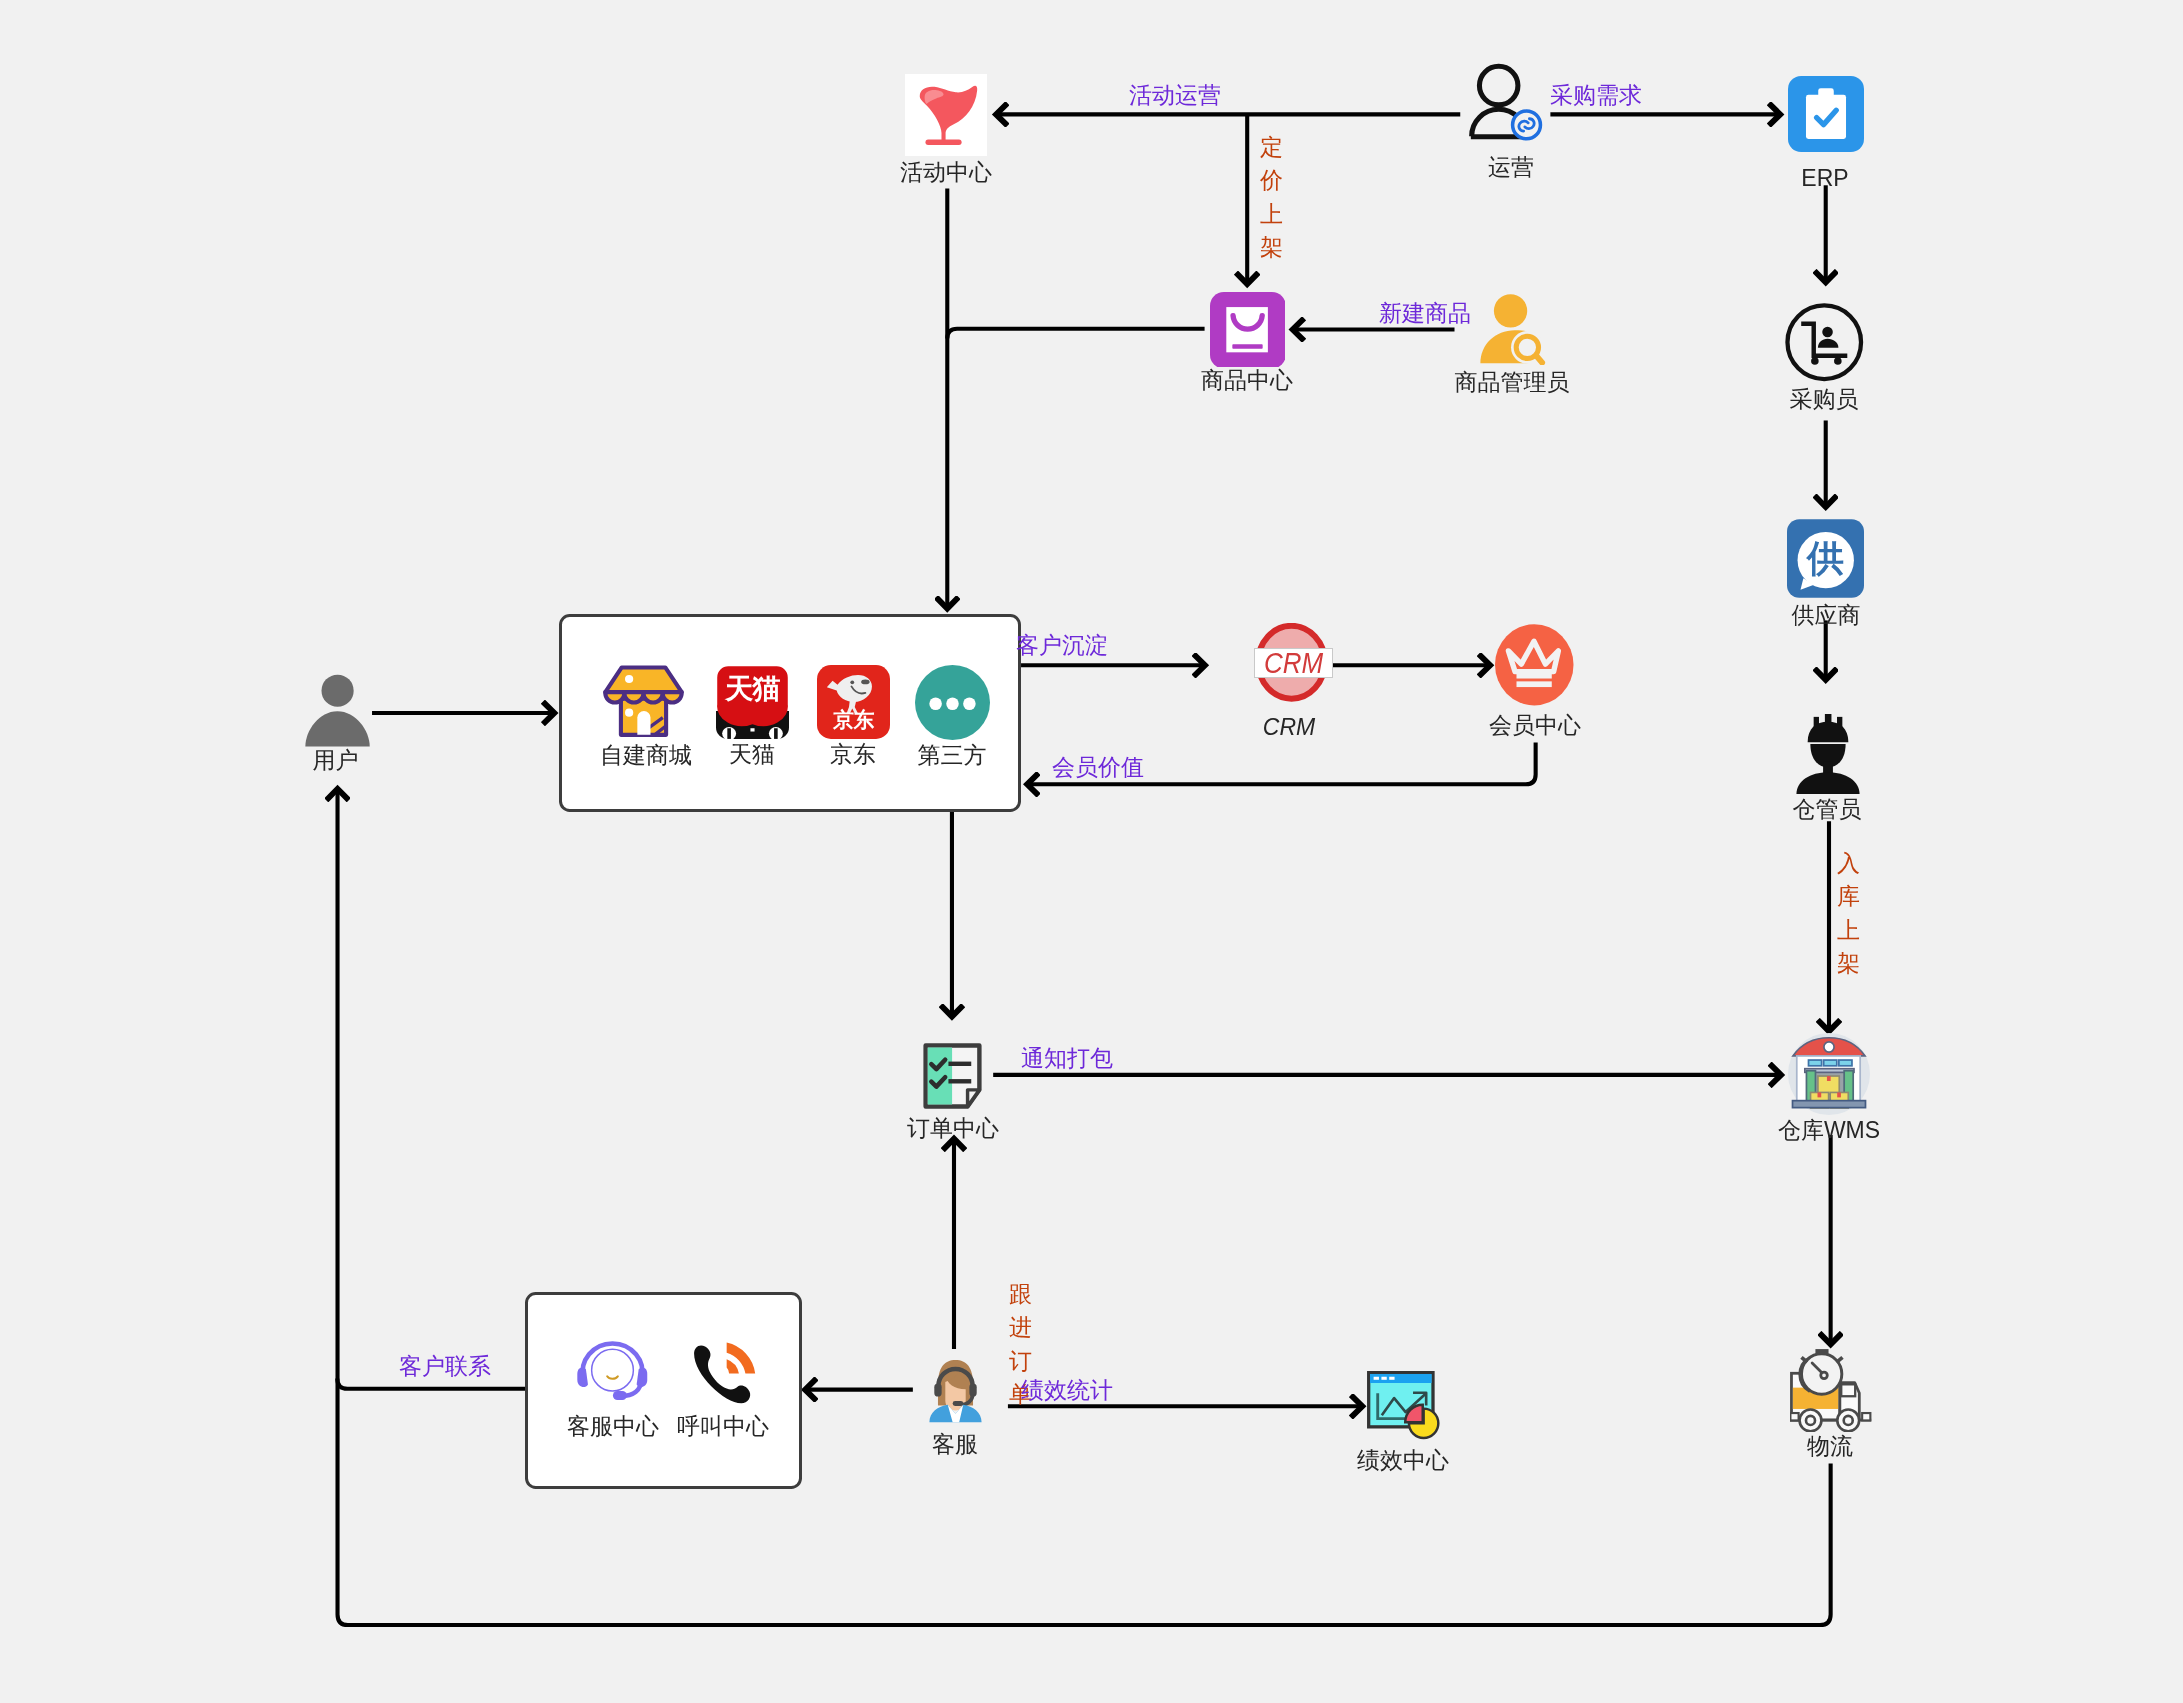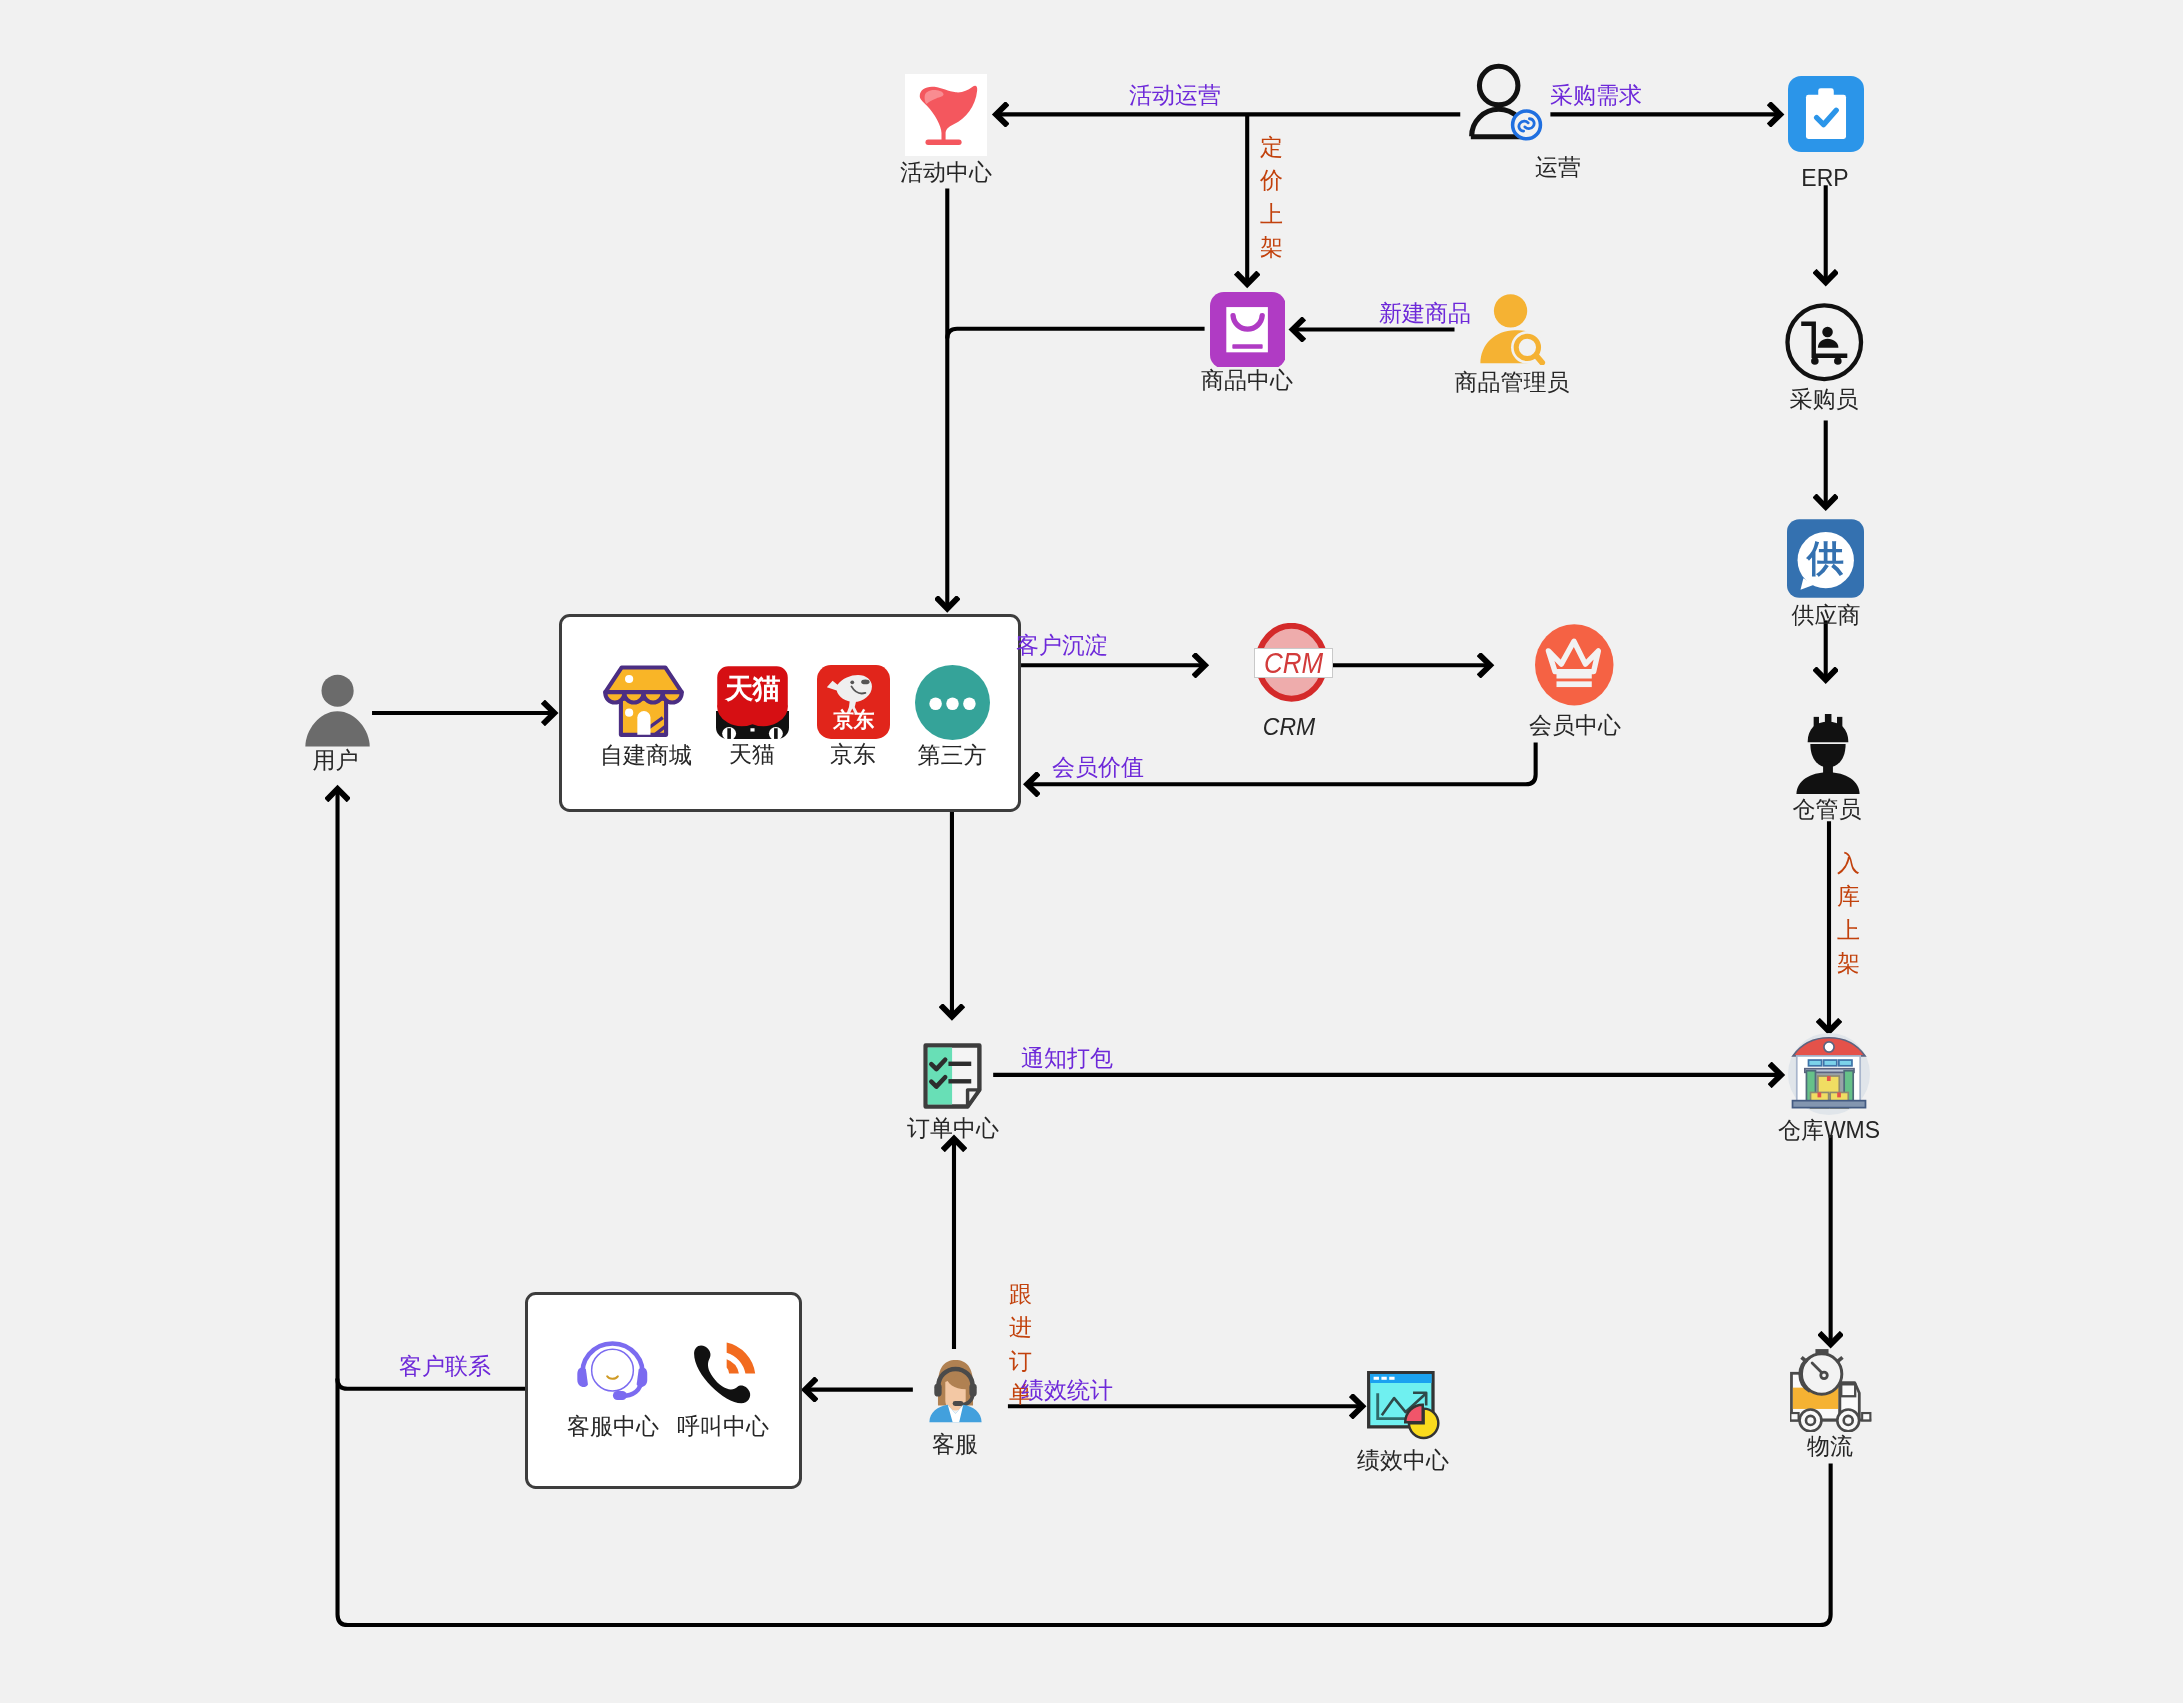--- a/index.html
+++ b/index.html
@@ -158,21 +158,21 @@
 
   <div class="node" style="left:1461px;top:61px;">
     <svg width="86" height="86" viewBox="0 0 105 105">
       <circle cx="46" cy="30" r="23.5" fill="none" stroke="#111" stroke-width="6.2"></circle>
       <path d="M13,92 A33,33 0 0 1 79,92" fill="none" stroke="#111" stroke-width="6.2"></path>
       <path d="M12,92.5 H80" stroke="#111" stroke-width="6.2"></path>
       <circle cx="80" cy="78" r="17" fill="#f1f1f1" stroke="#1f6fe0" stroke-width="4.3"></circle>
       <path d="M83.5,70.5 C88.5,70.5 91,76 88,80 C85.5,83.5 80.5,83.5 78,80.5" fill="none" stroke="#1f6fe0" stroke-width="3.4" stroke-linecap="round"></path>
       <path d="M76.5,85.5 C71.5,85.5 69,80 72,76 C74.5,72.5 79.5,72.5 82,75.5" fill="none" stroke="#1f6fe0" stroke-width="3.4" stroke-linecap="round"></path>
     </svg>
-    <div class="nlabel" style="left:50px;top:95px;transform:translateX(-50%);margin-left:47px;">运营</div>
+    <div class="nlabel" style="left:50px;top:95px;transform:translateX(-50%);">运营</div>
   </div>
 
   <div class="node" style="left:1788px;top:76px;">
     <svg width="76" height="76" viewBox="0 0 93 93">
       <rect x="0" y="0" width="93" height="93" rx="16" fill="#2b95e9"></rect>
       <path d="M25,23 H68 A3,3 0 0 1 71,26 V74 A3,3 0 0 1 68,77 H25 A3,3 0 0 1 22,74 V26 A3,3 0 0 1 25,23 Z" fill="#fff"></path>
       <rect x="37" y="15" width="19" height="12" rx="3" fill="#fff"></rect>
       <path d="M35,51 L43.5,59.5 L59,42" fill="none" stroke="#2b95e9" stroke-width="6.5" stroke-linecap="round" stroke-linejoin="round"></path>
     </svg>
     <div class="nlabel" style="left:37px;top:91px;transform:translateX(-50%);">ERP</div>
@@ -244,21 +244,21 @@
 
   <div class="node" style="left:1255px;top:623px;font-style:italic;">
     <svg width="73" height="79" viewBox="0 0 89 97">
       <ellipse cx="44.5" cy="48.2" rx="40.9" ry="44.7" fill="#eeacac" stroke="#d42a2a" stroke-width="7.4"></ellipse>
     </svg>
     <div style="position:absolute;left:-1.1px;top:25px;width:79px;height:30px;background:#fff;border:1px solid #c9c9c9;box-sizing:border-box;"></div>
     <div style="position:absolute;left:-1.1px;top:25px;width:79px;text-align:center;color:#d23b3b;font-size:29.5px;line-height:29.5px;transform:scaleX(0.88);">CRM</div>
     <div class="nlabel" style="left:34px;top:93px;transform:translateX(-50%);">CRM</div>
   </div>
 
-  <div class="node" style="left:1495px;top:624px;margin-left:40px;">
+  <div class="node" style="left:1495px;top:624px;">
     <svg width="79" height="82" viewBox="0 0 97 100">
       <ellipse cx="48.2" cy="49.8" rx="48.2" ry="49.8" fill="#f56244"></ellipse>
       <path d="M16.5,32.7 L32.3,48.9 L47.8,20.8 L61.9,48.9 L77.8,32.7 L72,58.1 L24.6,58.1 Z" fill="none" stroke="#f2f2f2" stroke-width="6.6" stroke-linejoin="round"></path>
       <rect x="26.4" y="60.2" width="43.3" height="6.4" fill="#f2f2f2"></rect>
       <rect x="26.4" y="70.1" width="43.3" height="7" fill="#f2f2f2"></rect>
     </svg>
     <div class="nlabel" style="left:40px;top:90px;transform:translateX(-50%);">会员中心</div>
   </div>
 
   <div class="node" style="left:923px;top:1043px;">

